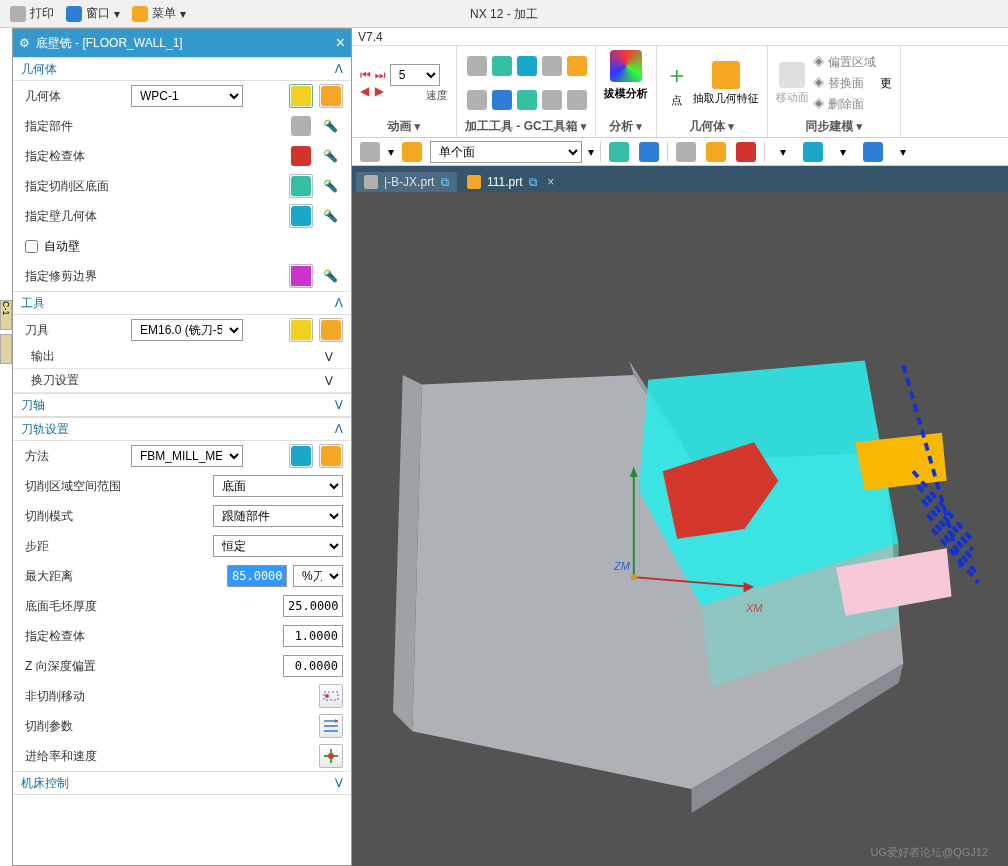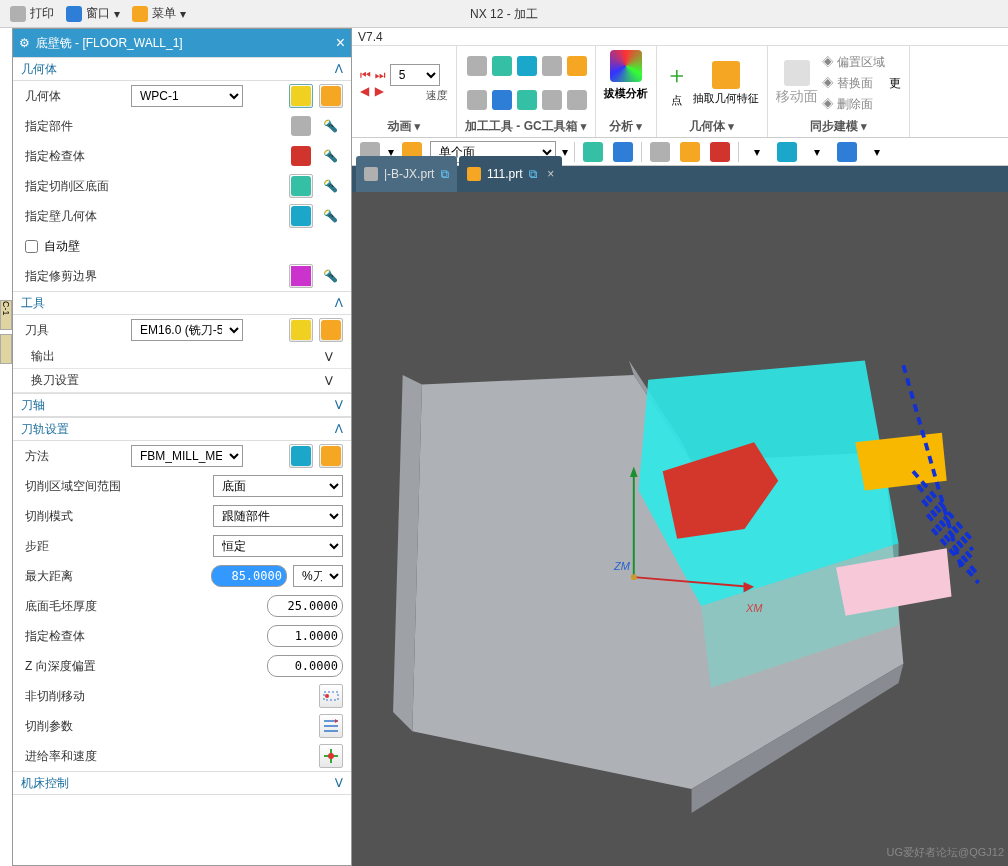--- a/index.html
+++ b/index.html
@@ -21,21 +21,21 @@
 .subhead .chev { margin-left:auto; color:#333; }
 
 .row { display: flex; align-items: center; height: 30px; padding: 0 8px 0 12px; gap: 6px; }
 .row .lbl { width: 120px; color: #333; }
 .row .lbl.narrow { width: 100px; }
 .row .fill { flex: 1; }
 select, input[type=text] { height: 22px; border: 1px solid #999; background: #fff; padding: 0 4px; font-size: 12px; }
 input[type=text] { text-align: right; font-family: monospace;}
 .sel-wide { width: 112px; }
 .sel-wider { width: 130px; }
-.num-input { width: 76px; border-radius: 10px; }
+.num-input { width: 60px; }
 .num-input.sel { background: #3399ff; color:#fff; }
 
 .ico-btn { width: 24px; height: 24px; border: 1px solid #bbb; background: linear-gradient(#fff,#e8e8e8); display: inline-flex; align-items:center; justify-content:center; border-radius:2px; }
 .ico-btn.flat { border:none; background:none; }
 .ico-btn.active { border-color:#6aa; background:linear-gradient(#fff,#d5ecec);}
 .ico-sq { width: 20px; height: 20px; display:inline-block; }
 .c-orange{background:#f5a623;border-radius:3px;} .c-blue{background:#2e7dd6;border-radius:3px;}
 .c-gray{background:#b0b0b0;border-radius:3px;} .c-red{background:#d0342c;border-radius:3px;}
 .c-teal{background:#35bfa4;border-radius:3px;} .c-cyan{background:#1aa7c9;border-radius:3px;}
 .c-yel{background:#f0d020;border-radius:2px;}
@@ -48,31 +48,31 @@
 .ribbon { height:92px; background:#fff; border-bottom:1px solid #ccc; display:flex; }
 .rib-group { border-right:1px solid #ddd; padding:4px 8px 2px 8px; display:flex; flex-direction:column; align-items:center; justify-content:space-between; }
 .rib-group .rib-icons { display:flex; gap:4px; flex:1; align-items:center; }
 .rib-group .rib-label { font-size:11px; color:#555; padding-top:2px; display:flex; align-items:center; gap:3px;font-weight:bold;}
 .rib-col{display:flex;flex-direction:column;gap:2px;}
 
 .toolbar2 { height:28px; background:#fff; border-bottom:1px solid #ccc; display:flex; align-items:center; gap:6px; padding:0 6px;}
 .tb-sep{width:1px;height:20px;background:#ccc;}
 
 .tabs { height:26px; background:#36546a; display:flex; align-items:flex-end; padding:0 4px;}
-.ftab { height:36px;display:flex;align-items:center;gap:6px;padding:3px 8px;color:#e0e0e0;background:#4a6b82;border-radius:3px 3px 0 0;margin-right:2px;}
+.ftab { height:20px;display:flex;align-items:center;gap:6px;padding:3px 8px;color:#e0e0e0;background:#4a6b82;border-radius:3px 3px 0 0;margin-right:2px;}
 .ftab.active{background:#36546a;color:#fff;}
 .ftab .ficon{width:14px;height:14px;background:#f5a623;border-radius:2px;}
 .ftab .ficon.g{background:#b0b0b0;}
 .pin{color:#6cf;}
 .closex{color:#ccc;margin-left:4px;}
 
 .viewport { flex:1; background:#535353; position:relative; overflow:hidden;}
 .axlbl{position:absolute;font-size:11px;color:#c44;font-style:italic;}
 
-.watermark{position:absolute;right:4px;bottom:6px;color:#888;font-size:11px;margin-top:48px;}
+.watermark{position:absolute;right:20px;bottom:6px;color:#888;font-size:11px;margin-top:48px;}
 .resize-bar{position:absolute;left:352px;width:5px;top:28px;bottom:0;background:#d0d0d0;border-left:1px solid #aaa;border-right:1px solid #aaa;cursor:ew-resize;}
 
 svg.icon{width:16px;height:16px;}
 </style>
 </head>
 <body>
 
 <div class="top-menubar">
   <div class="tb-item">
       <span class="ico c-gray"></span>
@@ -351,21 +351,21 @@
             <span class="ico-sq c-orange" style="width:28px;height:28px;"></span>
             <span style="font-size:11px;">抽取几何特征</span>
           </div>
       </div>
       <div class="rib-label"><span>几何体</span> ▾</div>
     </div>
     <div class="rib-group">
       <div class="rib-icons">
         <div class="rib-col" style="align-items:center;opacity:.4;">
             <span class="ico-sq c-gray" style="width:26px;height:26px;"></span>
-            <span style="font-size:14px;">移动面</span>
+            <span style="font-size:11px;">移动面</span>
           </div>
         <div class="rib-col" style="font-size:11px;color:#888;gap:4px;">
           <span>◈ <span>偏置区域</span></span>
           <span>◈ <span>替换面</span></span>
           <span>◈ <span>删除面</span></span>
         </div>
         <div class="rib-col" style="align-items:center;">
             <span>更</span>
           </div>
       </div>
@@ -374,21 +374,21 @@
   </div>
 
   <div class="toolbar2">
     <span class="ico-btn flat">
         <span class="ico-sq c-gray"></span>
       </span>
     <span>▾</span>
     <span class="ico-btn flat">
         <span class="ico-sq c-orange"></span>
       </span>
-    <select style="width:126px;"><option>单个面</option></select>
+    <select style="width:152px;"><option>单个面</option></select>
     <span>▾</span>
     <span class="tb-sep"></span>
     <span class="ico-btn flat">
         <span class="ico-sq c-teal"></span>
       </span>
     <span class="ico-btn flat">
         <span class="ico-sq c-blue"></span>
       </span>
     <span class="tb-sep"></span>
     <span class="ico-btn flat">

